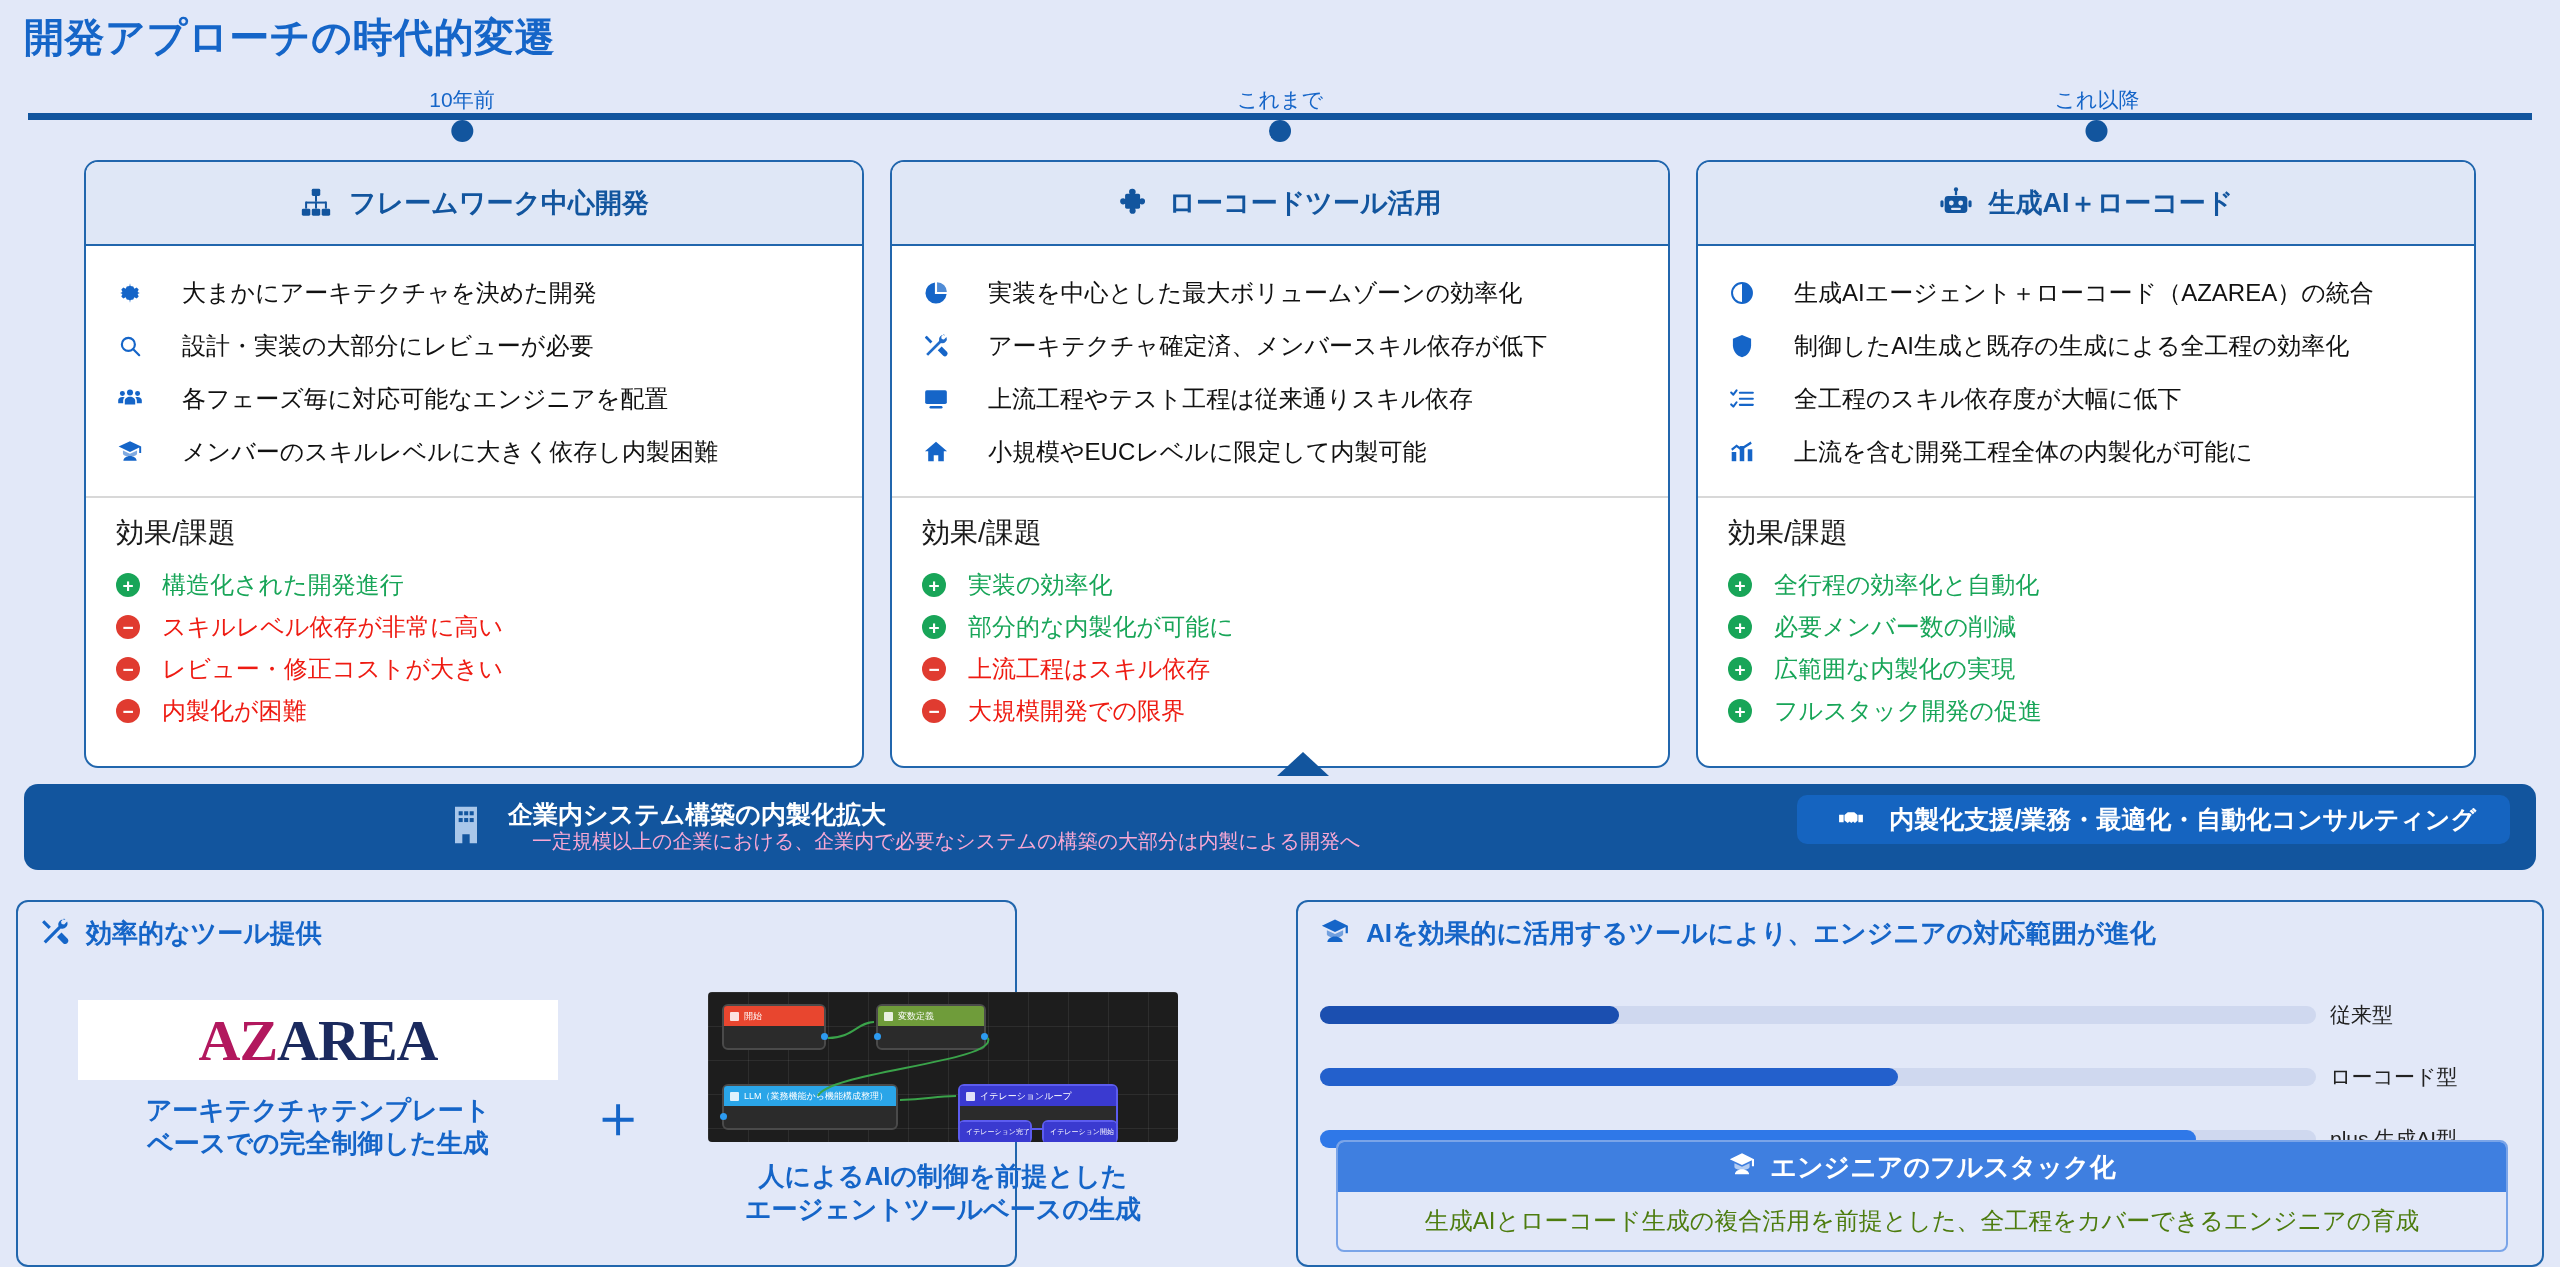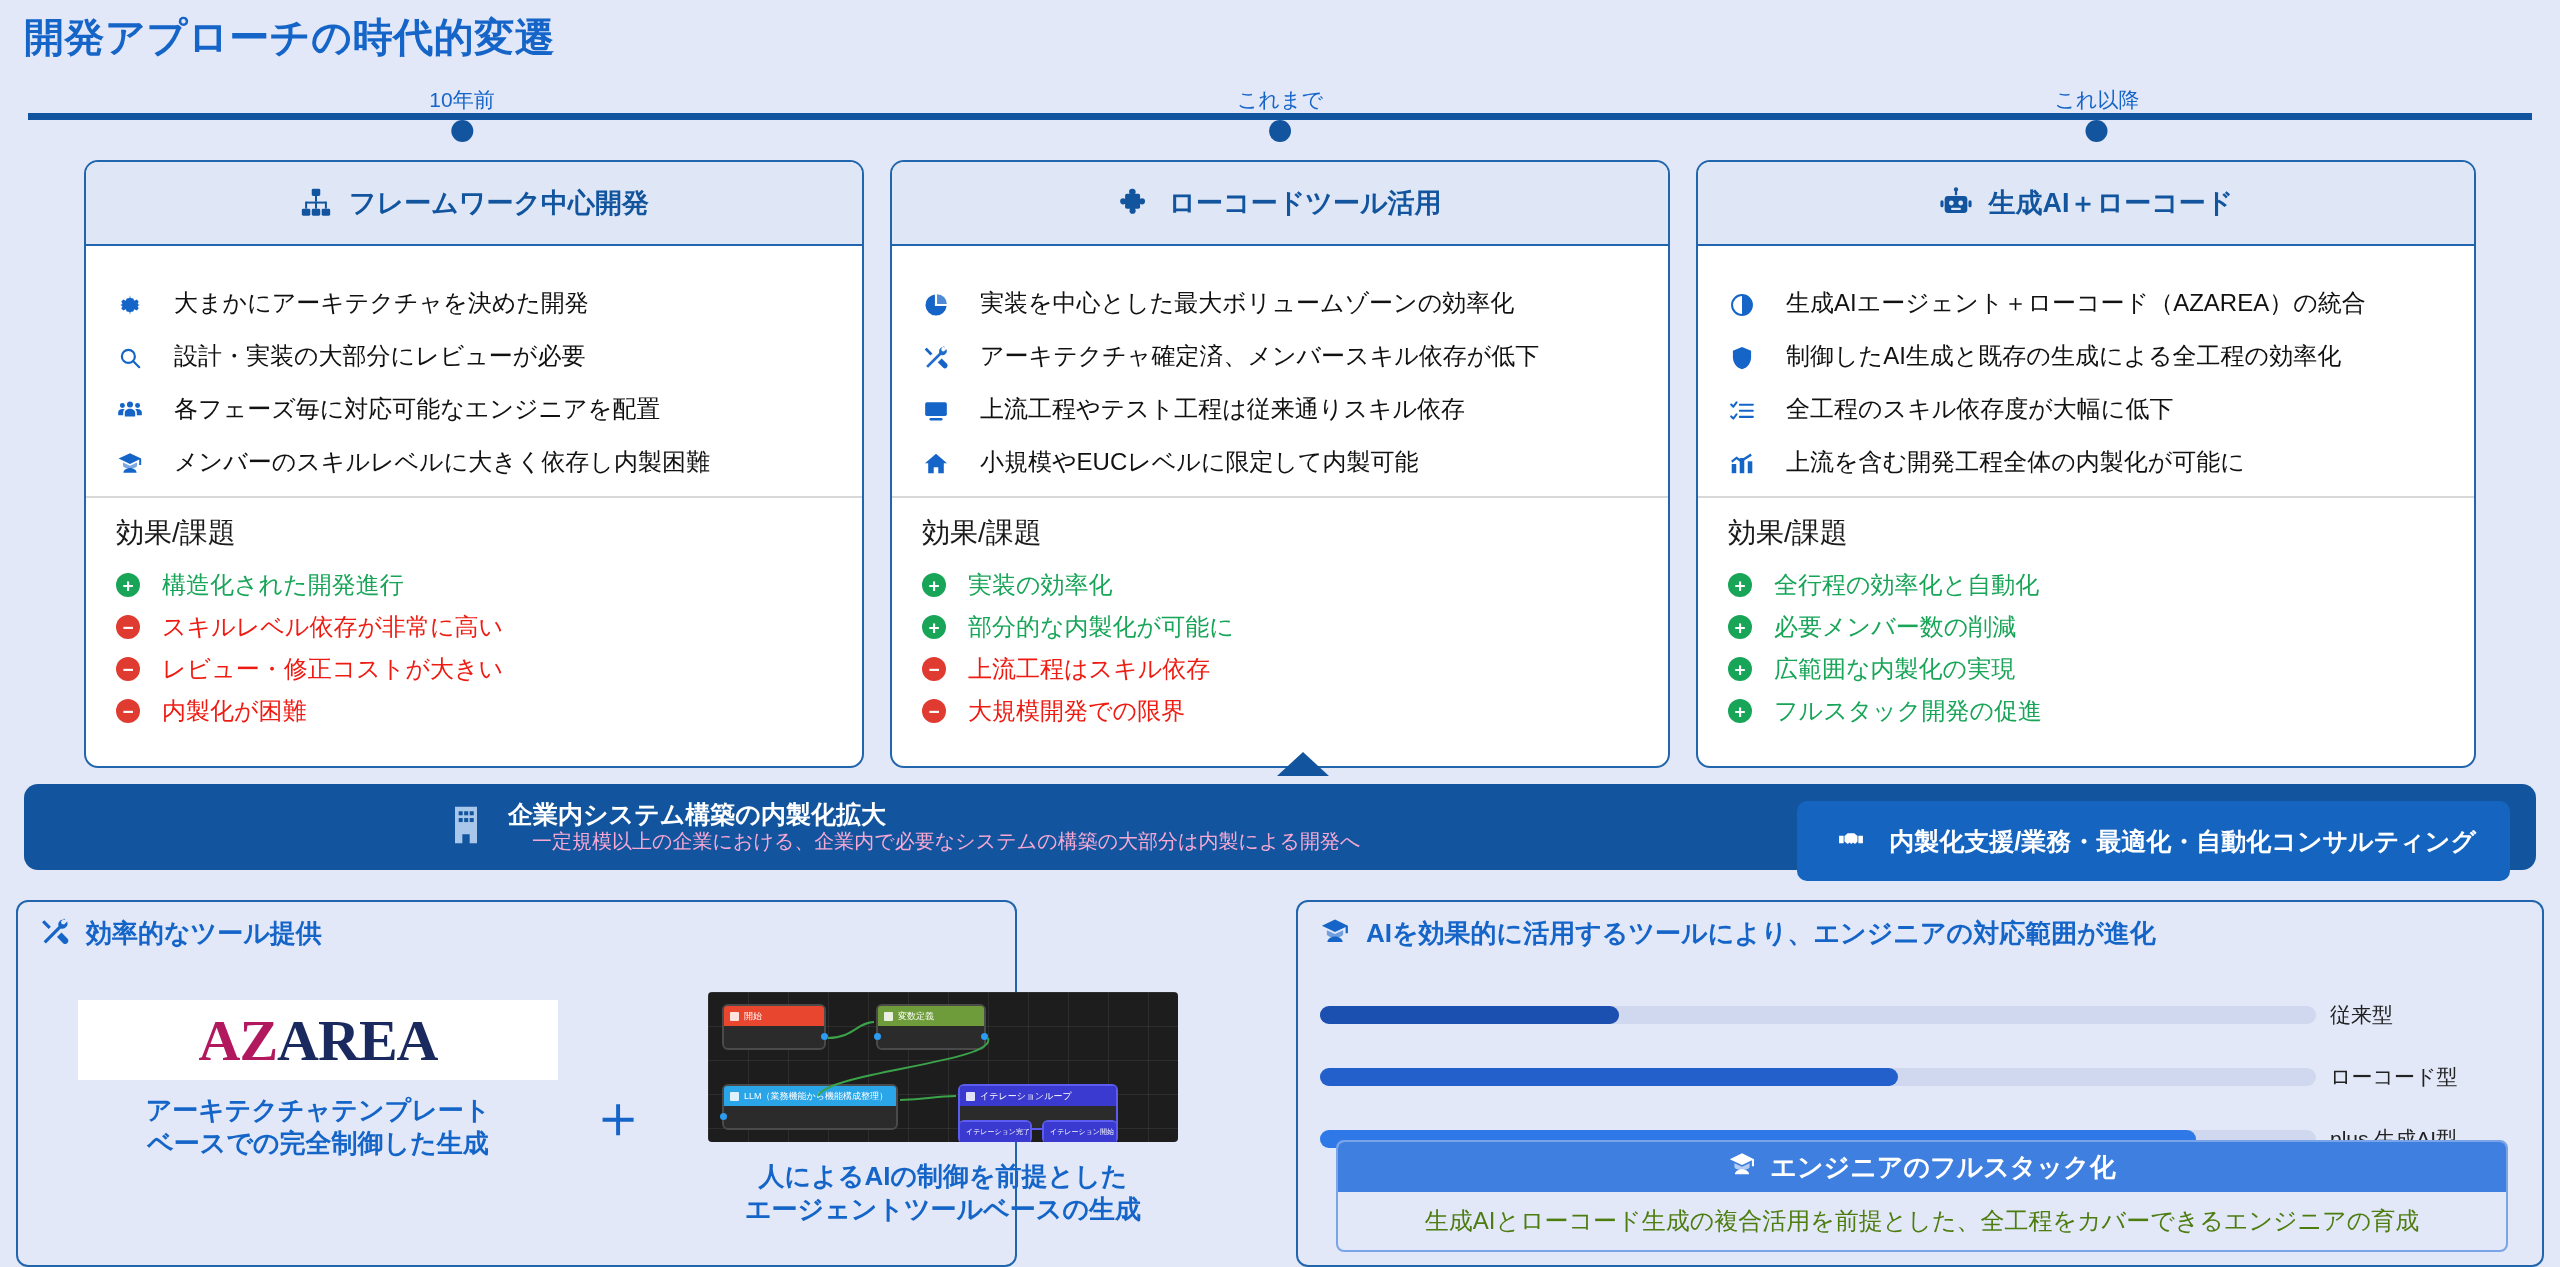--- a/index.html
+++ b/index.html
@@ -44,21 +44,21 @@
 
   .card-head {
     height: 84px; background: #dfe7f6;
     border-bottom: 2px solid #2166ad;
     display: flex; align-items: center; justify-content: center; gap: 16px;
   }
   .card-head .htxt { font-size: 27px; font-weight: bold; color: #12559e; }
   .card-head .hicon { width: 34px; height: 34px; display: block; }
 
   .card-body { padding: 20px 30px 8px 30px; }
-  .feat { display: flex; align-items: flex-end; gap: 30px; height: 53px; }
+  .feat { display: flex; align-items: center; gap: 38px; height: 53px; }
   .feat .ficon { width: 28px; min-width: 28px; height: 28px; display: flex; align-items: center; justify-content: center; }
   .feat .ftxt { font-size: 24px; color: #111; white-space: nowrap; }
 
   .divider { height: 2px; background: #d8d8d8; margin: 10px 0 0 0; }
 
   .effects { padding: 16px 30px 0 30px; }
   .eff-title { font-size: 28px; color: #1a1a1a; margin-bottom: 12px; }
   .eff-row { display: flex; align-items: center; gap: 22px; height: 42px; }
   .badge {
     width: 24px; min-width: 24px; height: 24px; border-radius: 50%;
@@ -83,23 +83,23 @@
   
   .banner {
     position: absolute; left: 24px; top: 784px; width: 2512px; height: 86px;
     background: #12559e; border-radius: 14px;
     display: flex; align-items: center;
   }
   .banner-left { display: flex; align-items: center; gap: 20px; margin-left: 420px; }
   .banner-left .bl-txt .t1 { font-size: 25px; font-weight: bold; color: #fff; line-height: 1.15; }
   .banner-left .bl-txt .t2 { font-size: 20px; color: #f9a8d4; line-height: 1.3; padding-left: 24px; }
   .banner-pill {
-    position: absolute; right: 26px; top: 11px; height: 80px;
+    position: absolute; right: 26px; top: 11px; height: 49px;
     background: #1564c0; border-radius: 10px;
-    display: flex; align-items: center; gap: 18px; padding: 0 34px; margin-top: 6px;
+    display: flex; align-items: center; gap: 18px; padding: 0 34px;
   }
   .banner-pill .p-txt { font-size: 25px; font-weight: bold; color: #fff; white-space: nowrap; }
 
   
   .bottom { position: absolute; left: 0; top: 900px; width: 2560px; height: 367px; }
   .bpanel {
     position: absolute; top: 0; height: 367px;
     background: #e2e8f8; border: 2px solid #2166ad; border-radius: 12px;
   }
   .bpanel.left { left: 16px; width: 1001px; }

